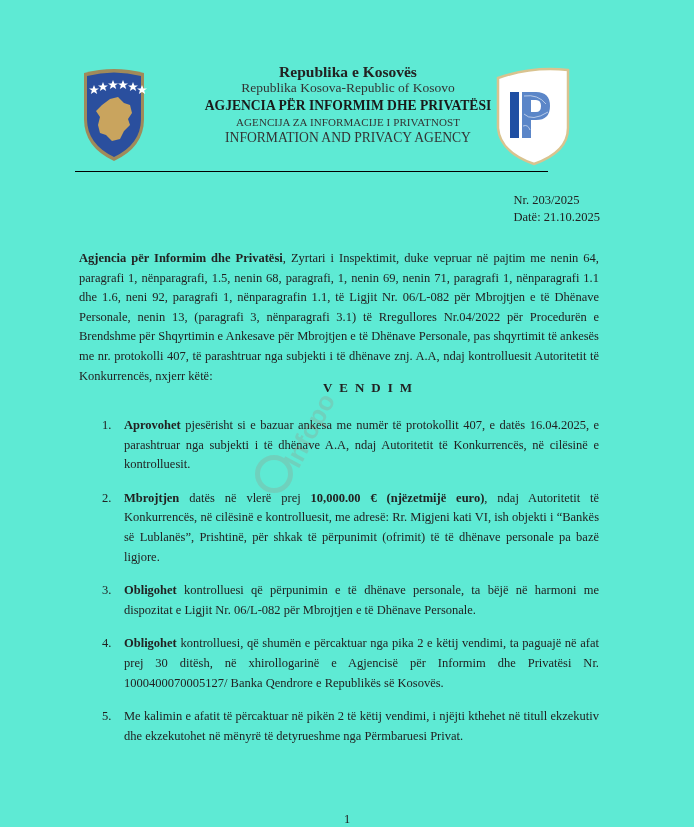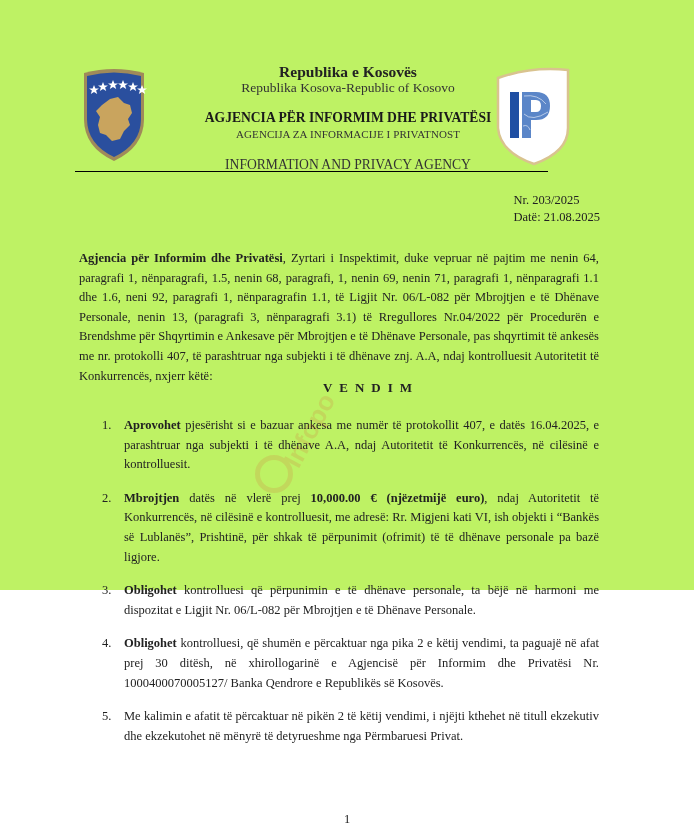--- a/index.html
+++ b/index.html
@@ -1,29 +1,29 @@
 <!DOCTYPE html>
 <html><head>
   <meta charset="utf-8">
   <style>
     html, body { margin: 0; padding: 0; background: #ffffff; }
     body { width: 694px; height: 827px; position: relative; overflow: hidden;
            font-family: "Liberation Serif", "DejaVu Serif", serif; color: #111; }
-    .page { position: absolute; left: 0; top: 0; width: 694px; height: 590px; background: #bef264; }
+    .page { position: absolute; left: 0; top: 0; width: 694px; height: 827px; background: #5eead4; }
 
     
     .emblem { position: absolute; left: 80px; top: 67px; width: 68px; height: 96px; }
     .ip-logo { position: absolute; left: 492px; top: 64px; width: 80px; height: 103px; }
     .header-text { position: absolute; left: 150px; width: 396px; top: 64px; text-align: center; }
     .h-line { line-height: 16px; white-space: nowrap; }
     .h1 { font-weight: bold; font-size: 15.5px; color: #222; }
-    .h2 { font-size: 13.5px; color: #333; margin-bottom: 14px; }
+    .h2 { font-size: 13.5px; color: #333; margin-bottom: 2px; }
     .h3 { font-weight: bold; font-size: 13.6px; color: #1a1a1a; }
     .h4 { font-size: 11px; color: #333; letter-spacing: 0.1px; }
-    .h5 { font-size: 13.6px; color: #333; margin-top: 15px; }
+    .h5 { font-size: 13.6px; color: #333; }
     .separator { position: absolute; left: 75px; top: 171px; width: 473px; height: 0; border-top: 1.5px solid #000; }
 
     
     .ref { position: absolute; right: 94px; top: 192px; text-align: left; font-size: 12.5px; line-height: 17px; color: #222; }
 
     
     .body-text { position: absolute; left: 79px; width: 520px; top: 241px; font-size: 12.5px; line-height: 19.6px;
                  text-align: justify; color: #222; margin-top: 8px; }
     .bold { font-weight: bold; }
     .title { position: absolute; left: 0; width: 694px; top: 380px; text-align: center; font-weight: bold;
@@ -81,21 +81,21 @@
       <path d="M32 32 Q46 30 54 40"></path>
       <path d="M32 50 Q40 58 56 48"></path>
       <path d="M31 62 Q36 60 38 66"></path>
     </g>
   </svg>
 
   <div class="separator"></div>
 
   <div class="ref">
     <div>Nr. 203/2025</div>
-    <div>Datë: 21.08.2025</div>
+    <div>Datë: 21.10.2025</div>
   </div>
 
   <div class="body-text"><span class="bold">Agjencia për Informim dhe Privatësi</span><span>, Zyrtari i Inspektimit, duke vepruar në pajtim me nenin 64, paragrafi 1, nënparagrafi, 1.5, nenin 68, paragrafi, 1, nenin 69, nenin 71, paragrafi 1, nënparagrafi 1.1 dhe 1.6, neni 92, paragrafi 1, nënparagrafin 1.1, të  Ligjit Nr. 06/L-082 për Mbrojtjen e të Dhënave Personale, nenin 13, (paragrafi 3, nënparagrafi 3.1) të Rregullores Nr.04/2022 për Procedurën e Brendshme për Shqyrtimin e Ankesave për Mbrojtjen e të Dhënave Personale, pas shqyrtimit të ankesës me nr. protokolli  407, të parashtruar nga subjekti i të dhënave znj. A.A, ndaj kontrolluesit Autoritetit të Konkurrencës, nxjerr këtë:</span></div>
 
   <div class="title">VENDIM</div>
 
   <ol class="list">
     <li class="item item1">
       <span class="num">1.</span>
       <span class="bold">Aprovohet</span><span> pjesërisht si e bazuar ankesa me numër të protokollit 407, e datës 16.04.2025, e parashtruar nga subjekti i të dhënave A.A, ndaj Autoritetit të Konkurrencës, në cilësinë e kontrolluesit.</span>

